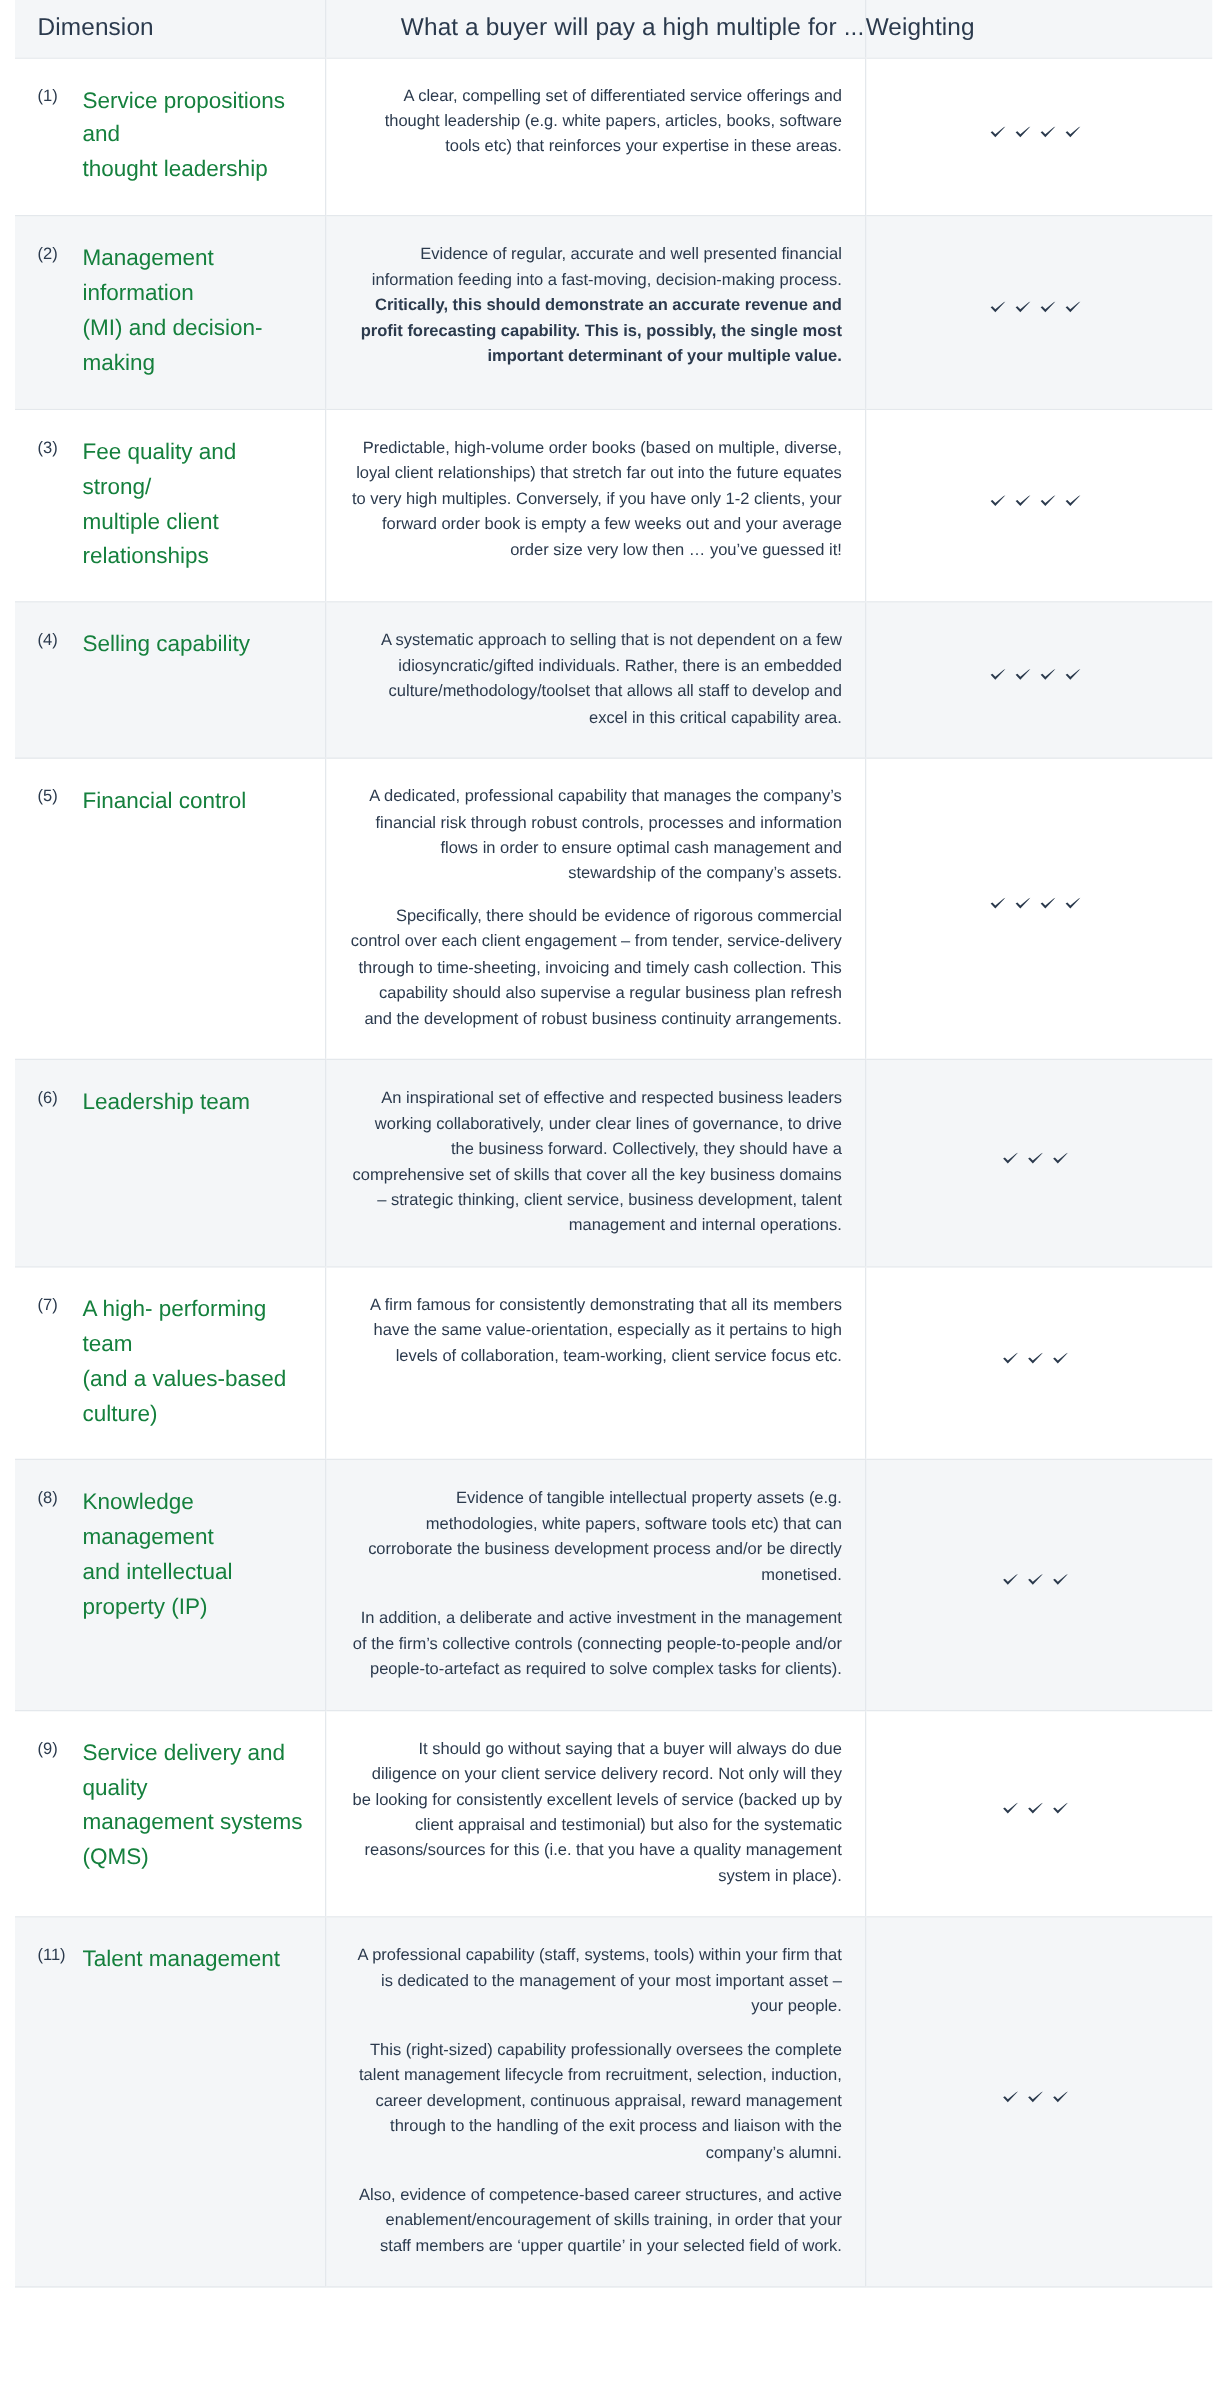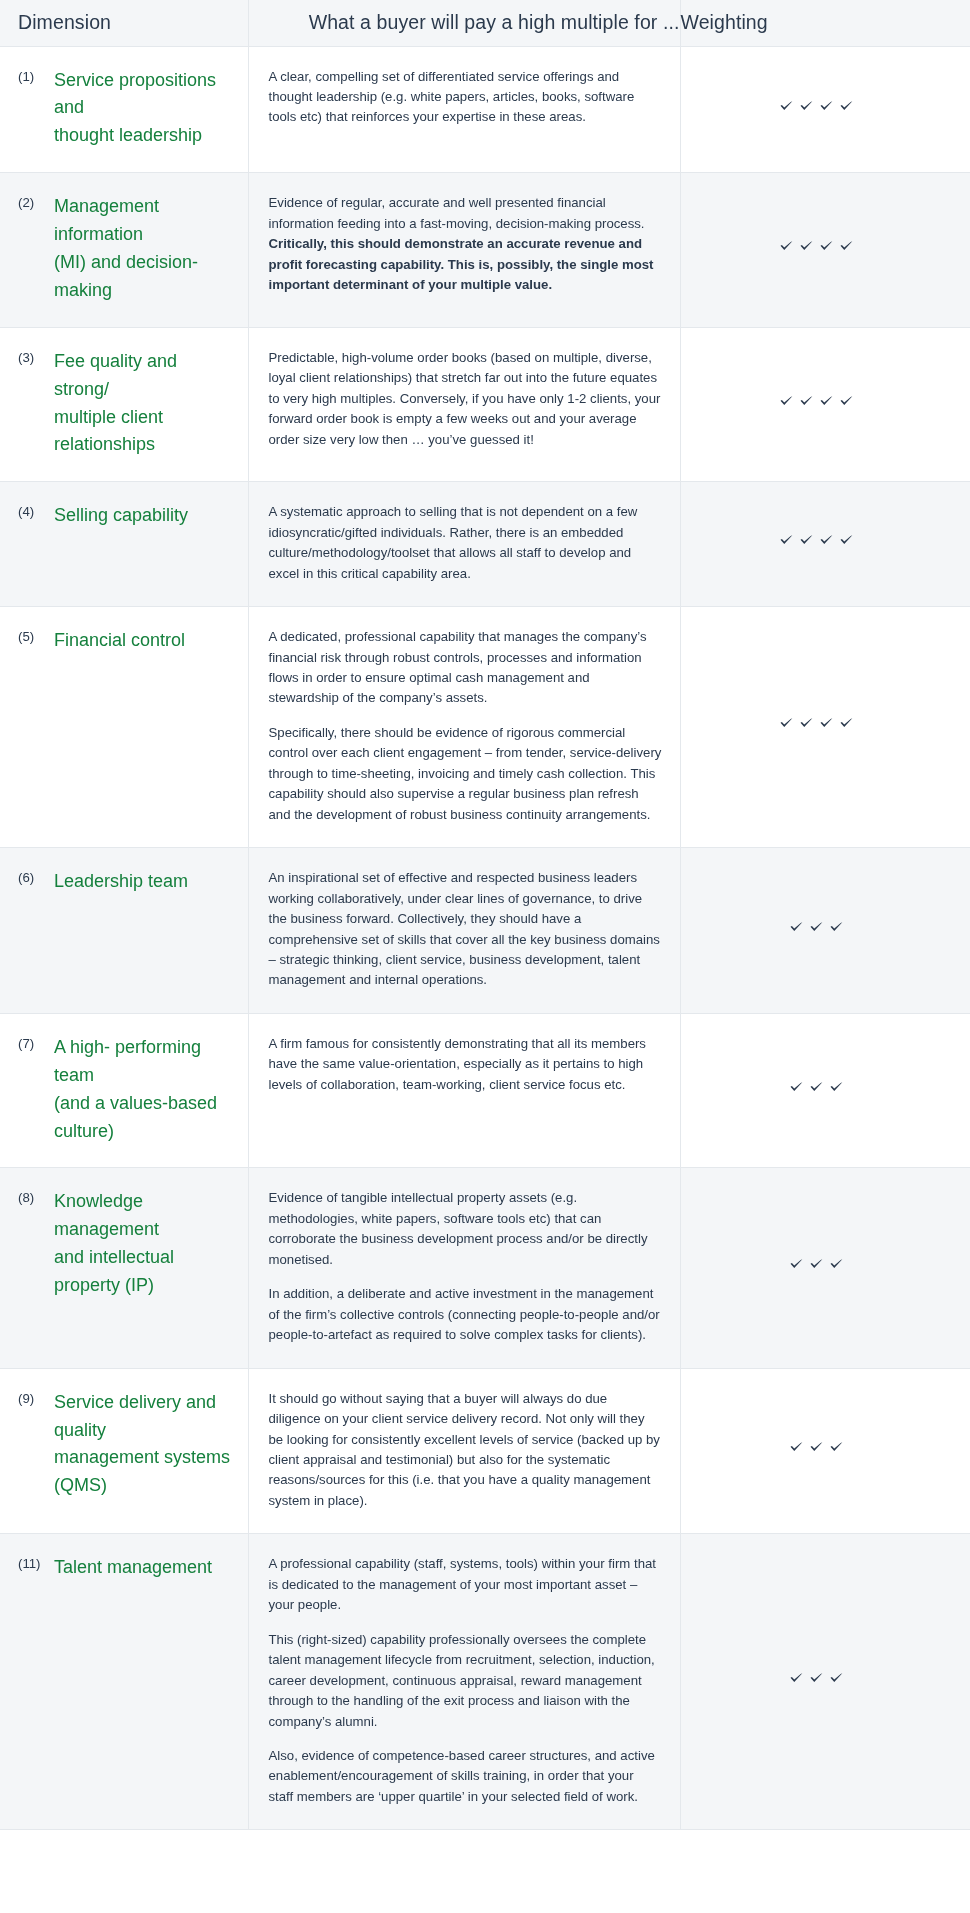--- a/index.html
+++ b/index.html
@@ -12,20 +12,21 @@
     font-family: "Liberation Sans", sans-serif;
     color: #2b3a4d;
     -webkit-font-smoothing: antialiased;
   }
   .page {
     width: 970px;
     min-height: 1913px;
     background: #ffffff;
     position: relative;
     overflow: hidden;
+    padding-left: 12px;
   }
   table.matrix {
     width: 970px;
     border-collapse: collapse;
     table-layout: fixed;
   }
   col.c-dim { width: 248px; }
   col.c-desc { width: 432px; }
   col.c-weight { width: 290px; }
 
@@ -63,20 +64,21 @@
     font-size: 13.2px;
     line-height: 1.55;
     color: #2b3a4d;
   }
   td.dim {
     padding: 20px 14px 22px 18px;
   }
   td.desc {
     padding: 20px 18px 22px 20px;
     border-left: 1px solid #e4e8ec;
+    text-align: right;
   }
   td.weight {
     border-left: 1px solid #e4e8ec;
     vertical-align: middle;
     text-align: center;
     padding: 0 18px 0 0;
   }
 
   .dim-inner {
     display: flex;

